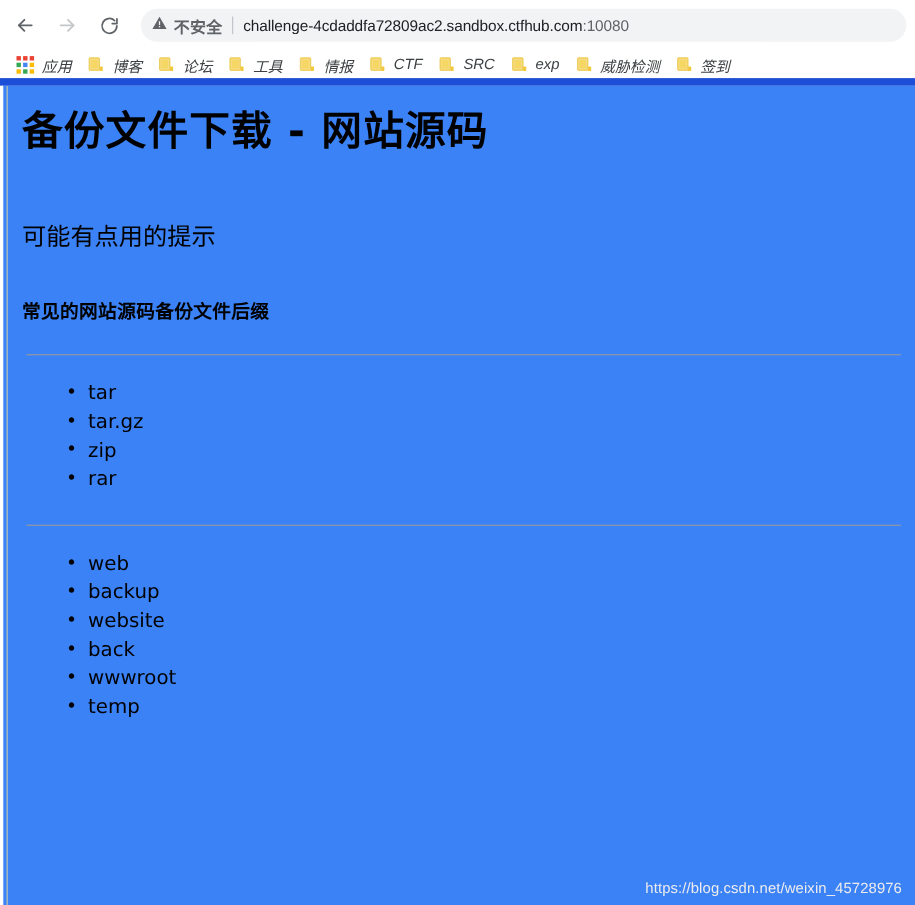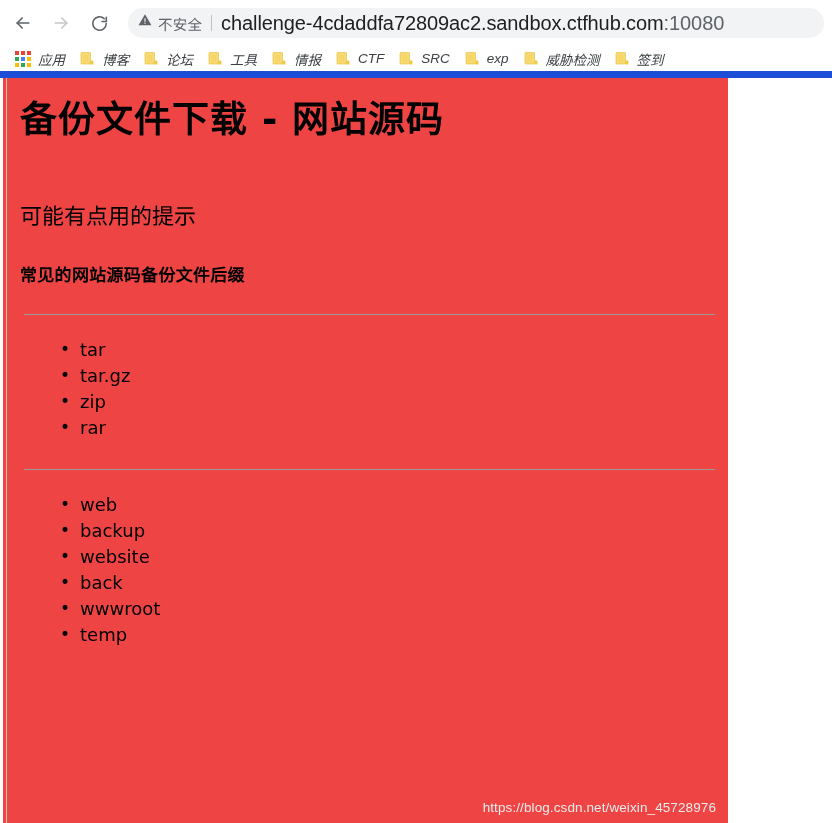--- a/index.html
+++ b/index.html
@@ -51,43 +51,44 @@
     display: flex;
     align-items: center;
     padding: 0 14px 0 10px;
     margin-left: 6px;
     min-width: 0;
     cursor: text;
   }
 
   #security-chip {
     display: flex;
-    align-items: flex-start;
+    align-items: center;
     flex: 0 0 auto;
     cursor: pointer;
+    font-weight: bold;
   }
   #warning-icon {
     display: block;
     margin-right: 6px;
   }
   #security-text {
     font-size: 14.5px;
     color: #5f6368;
     white-space: nowrap;
     letter-spacing: 0.2px;
   }
   #omnibox-divider {
     width: 1px;
     height: 16px;
     background: #bdc1c6;
     margin: 0 9px 0 9px;
     flex: 0 0 auto;
   }
   #url-text {
-    font-size: 20px;
+    font-size: 14px;
     color: #202124;
     white-space: nowrap;
     overflow: hidden;
     text-overflow: ellipsis;
     letter-spacing: -0.1px;
   }
   #url-text .url-port { color: #5f6368; }
 
   
   #bookmarks-bar {
@@ -132,23 +133,23 @@
   .folder-ico {
     width: 16px;
     height: 16px;
     flex: 0 0 auto;
     display: block;
   }
 
   
   #page-viewport {
     position: relative;
-    width: 728px;
+    width: 832px;
     height: 745px;
-    background: #ef4444;
+    background: #3b82f6;
     overflow: hidden;
     border-left: 3px solid #ffffff;
   }
   #page-edge-line {
     position: absolute;
     left: 3px;
     top: 0;
     bottom: 0;
     width: 1px;
     background: #c8c8a8;
@@ -172,21 +173,21 @@
   p#hint-text {
     font-size: 22px;
     margin: 60px 0 0 0;
     color: #000000;
     line-height: 1.35;
   }
 
   h3.section-heading {
     font-size: 17px;
     font-weight: bold;
-    margin: 30px 0 0 0;
+    margin: 38px 0 0 0;
     color: #000000;
     letter-spacing: 0.3px;
   }
 
   hr.rule {
     border: 0;
     border-top: 1px solid #9a9a9a;
     margin: 28px 0 0 4px;
     height: 0;
   }

